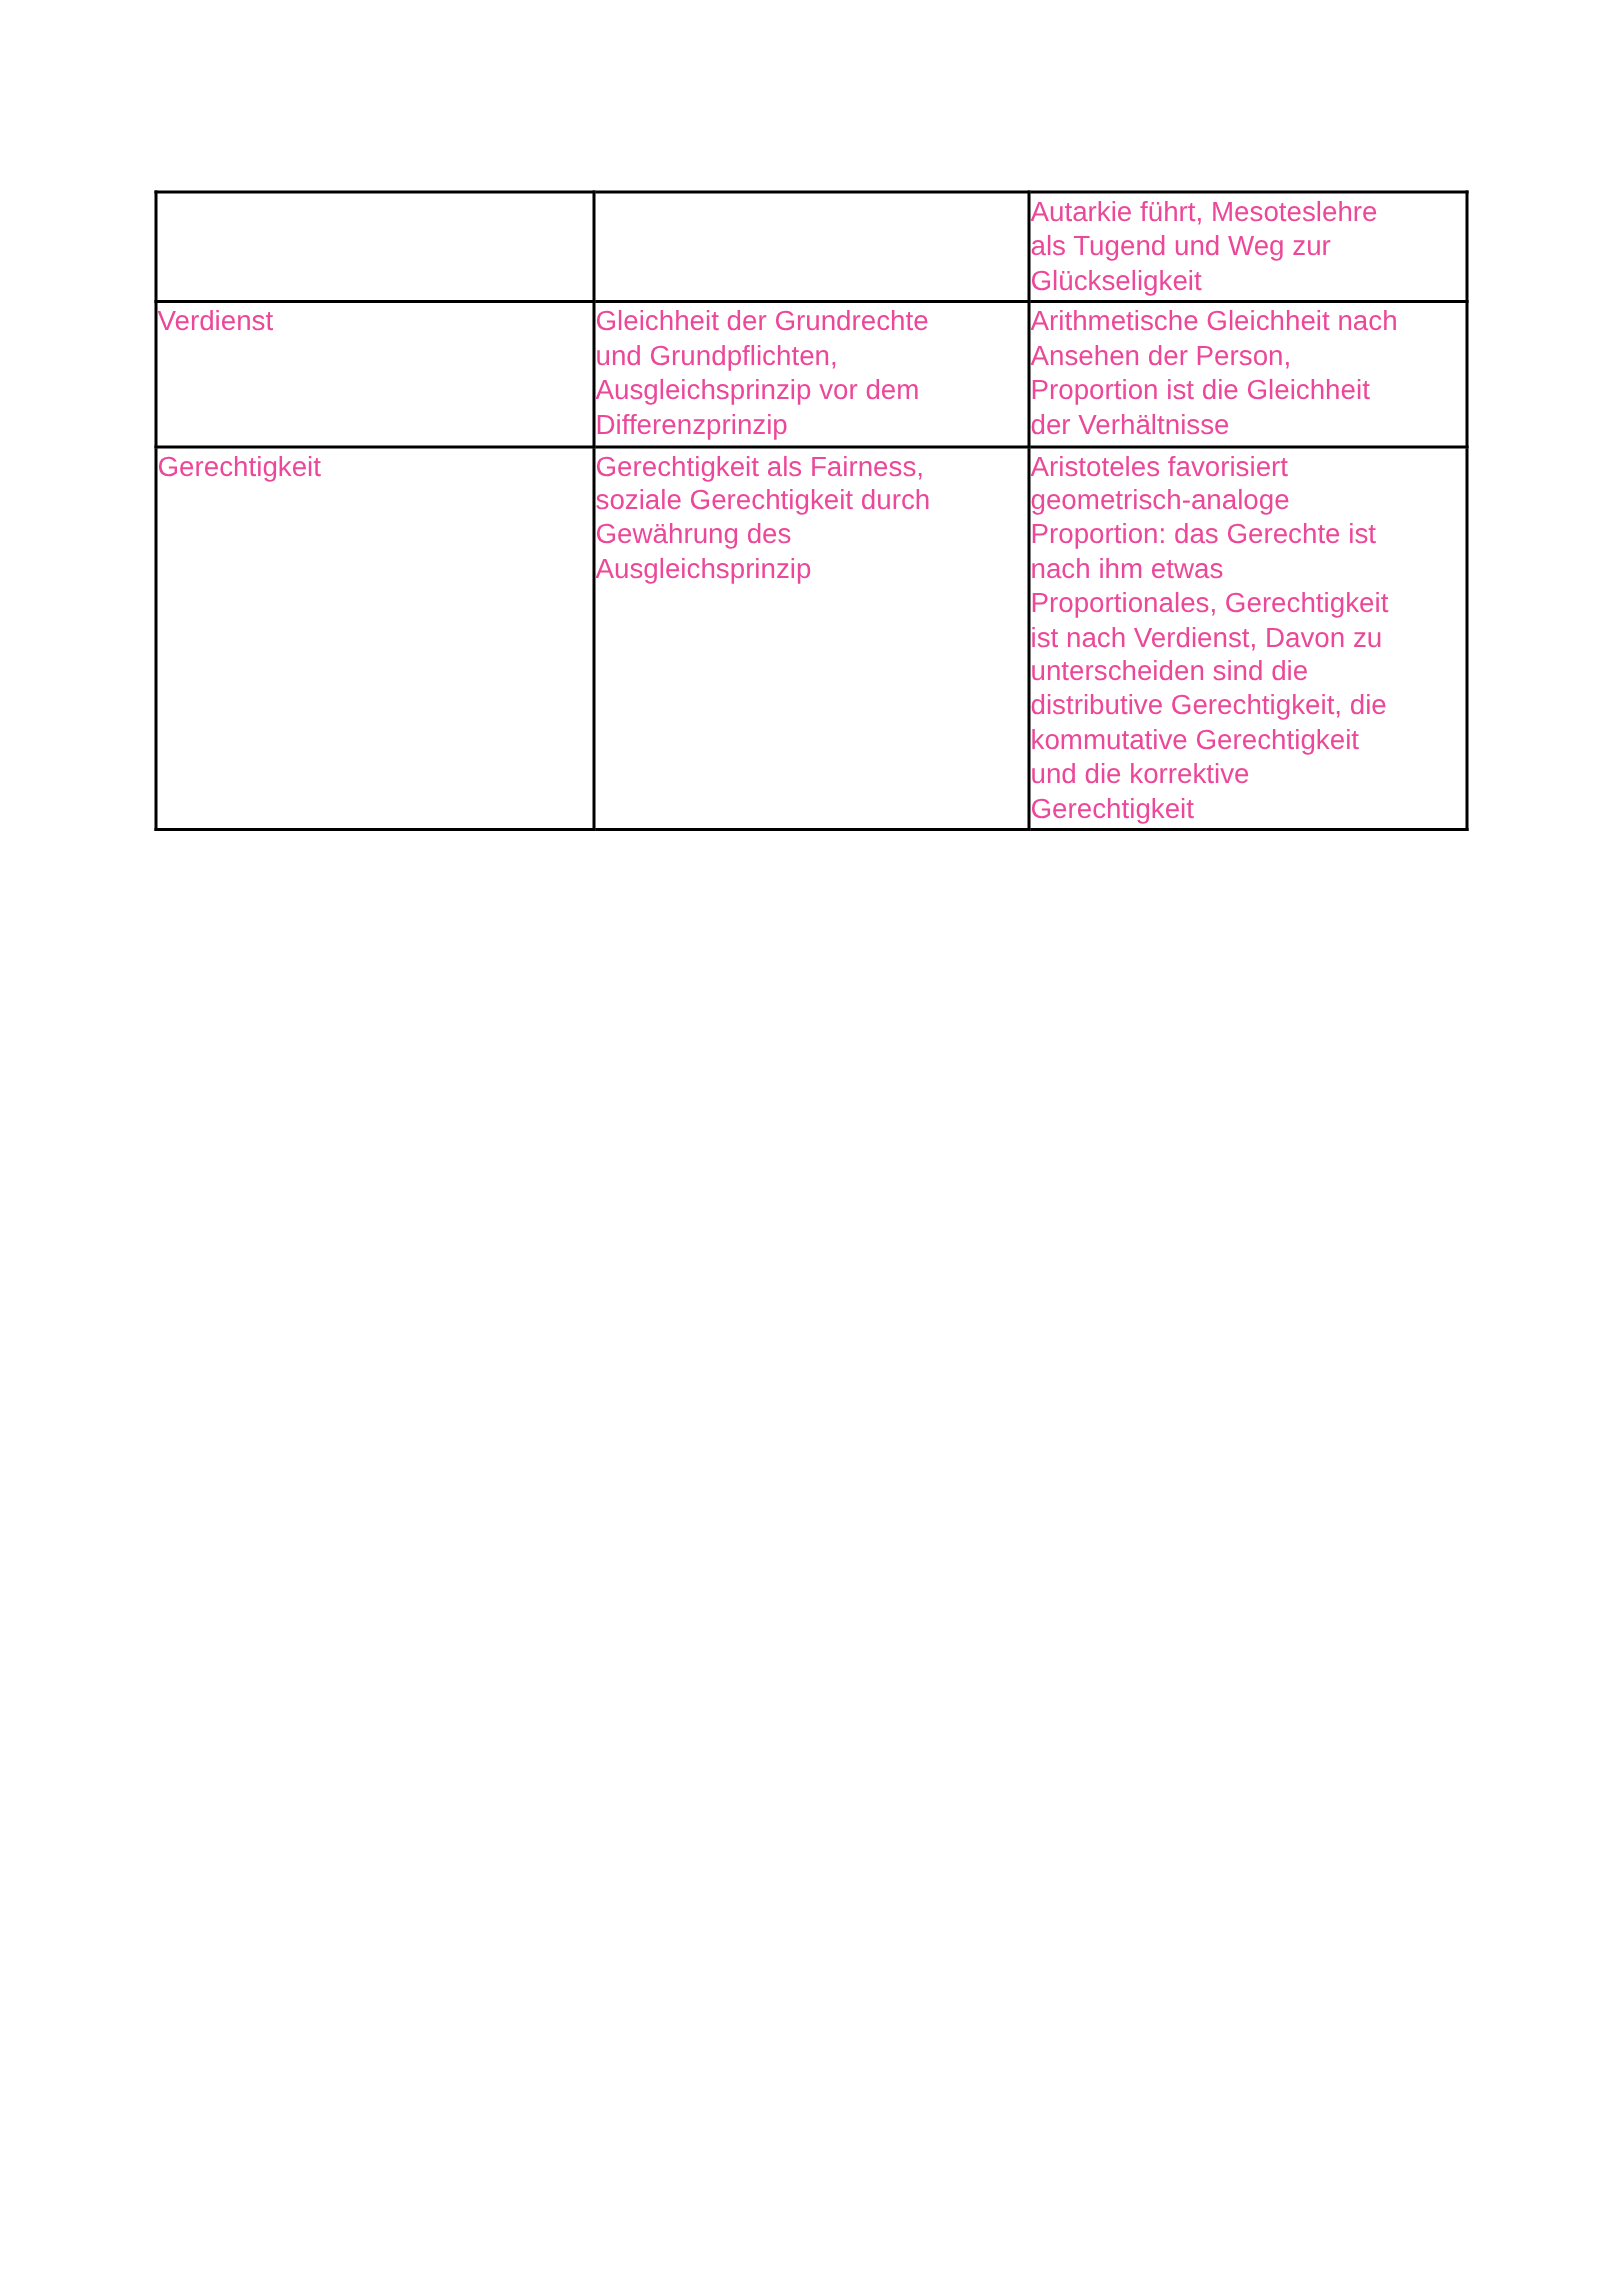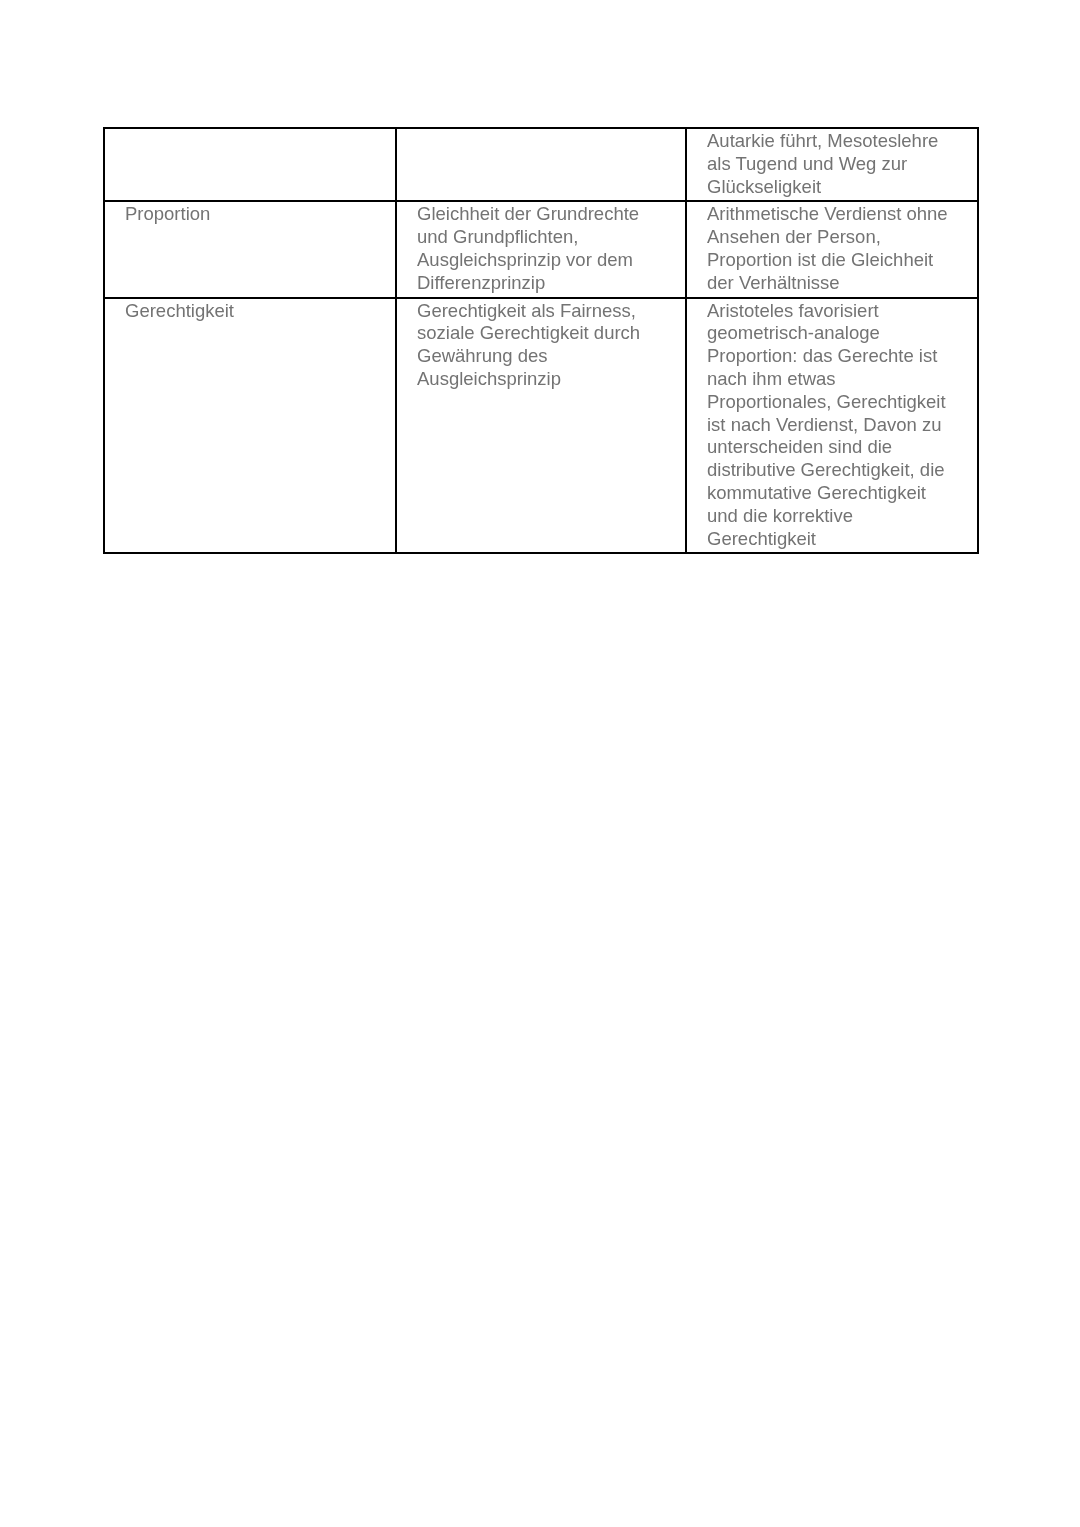--- a/index.html
+++ b/index.html
@@ -18,24 +18,24 @@
     position: absolute;
     left: 103px;
     top: 127px;
     width: 874px;
     border-collapse: collapse;
     table-layout: fixed;
   }
   table.doc-table td {
     border: 2px solid #000000;
     vertical-align: top;
-    padding: 1px 6px 2px 20px;
+    padding: 1px 6px 2px 0;
     font-size: 18.5px;
     line-height: 22.8px;
-    color: #737373;
+    color: #ec4899;
     white-space: pre-line;
     overflow: hidden;
   }
   tr.row-0 { height: 70px; }
   tr.row-1 { height: 95px; }
   tr.row-2 { height: 251px; margin-top: 40px; }
   col.c1 { width: 292px; }
   col.c2 { width: 290px; }
   col.c3 { width: 292px; }
 </style>
@@ -51,26 +51,26 @@
     </colgroup>
     <tbody>
       <tr class="row-0">
         <td></td>
         <td></td>
         <td>Autarkie führt, Mesoteslehre
 als Tugend und Weg zur
 Glückseligkeit</td>
       </tr>
       <tr class="row-1">
-        <td>Proportion</td>
+        <td>Verdienst</td>
         <td>Gleichheit der Grundrechte
 und Grundpflichten,
 Ausgleichsprinzip vor dem
 Differenzprinzip</td>
-        <td>Arithmetische Verdienst ohne
+        <td>Arithmetische Gleichheit nach
 Ansehen der Person,
 Proportion ist die Gleichheit
 der Verhältnisse</td>
       </tr>
       <tr class="row-2">
         <td>Gerechtigkeit</td>
         <td>Gerechtigkeit als Fairness,
 soziale Gerechtigkeit durch
 Gewährung des
 Ausgleichsprinzip</td>

